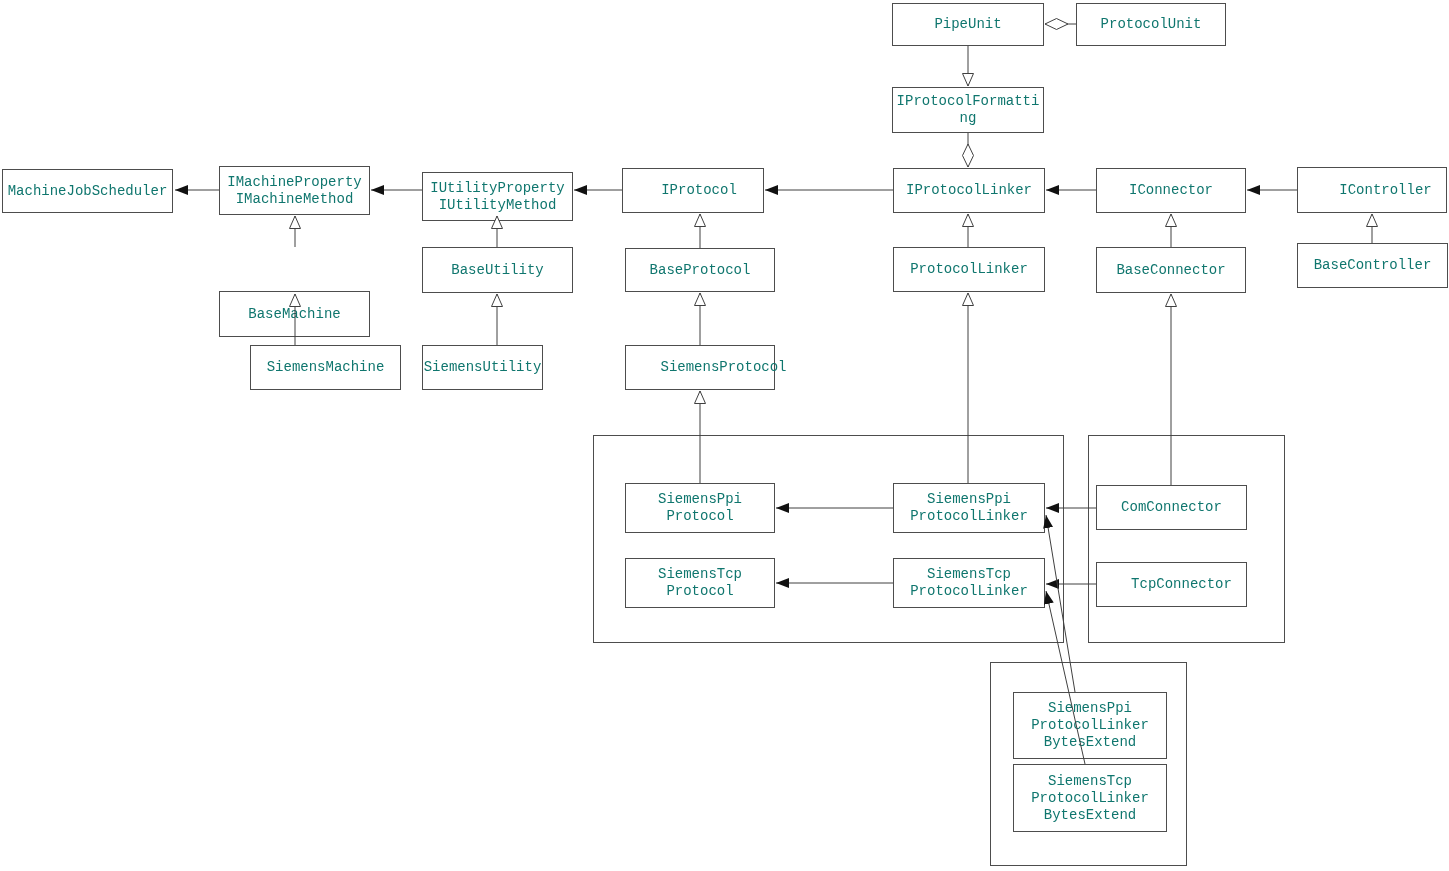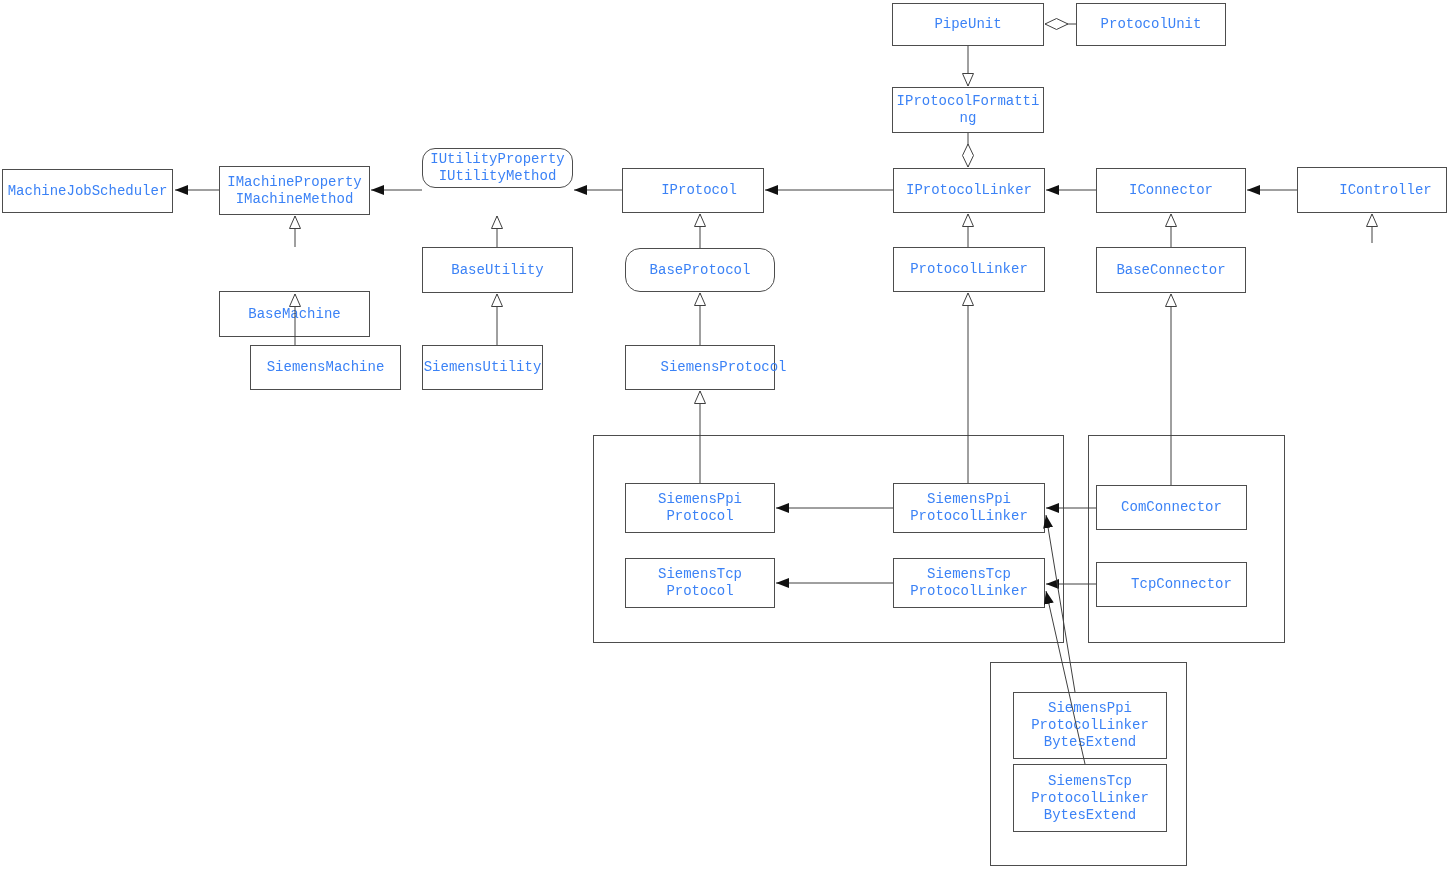--- a/index.html
+++ b/index.html
@@ -1,19 +1,19 @@
 <!DOCTYPE html>
 <html><head>
 <meta charset="utf-8">
 <style>
   html,body{margin:0;padding:0;background:#ffffff;}
   .canvas{
     position:relative;width:1449px;height:871px;background:#ffffff;
     font-family:"Liberation Mono","DejaVu Sans Mono",monospace;
-    color:#3b82f6;overflow:hidden;
+    color:#0f766e;overflow:hidden;
   }
   .node{
     position:absolute;box-sizing:border-box;
     display:flex;align-items:center;justify-content:center;
     text-align:center;white-space:pre-line;
     border:1px solid #4d4d4d;background:#ffffff;
     font-size:14px;line-height:17px;z-index:2;
   }
   .group{
     position:absolute;box-sizing:border-box;
@@ -32,32 +32,33 @@
   <div class="group" style="left:990px;top:662px;width:197px;height:204px;"></div>
 
   <div class="node" style="left:892px;top:3px;width:152px;height:43px;">PipeUnit</div>
   <div class="node" style="left:1076px;top:3px;width:150px;height:43px;">ProtocolUnit</div>
   <div class="node" style="left:892px;top:87px;width:152px;height:46px;">IProtocolFormatti
 ng</div>
 
   <div class="node" style="left:2px;top:169px;width:171px;height:44px;">MachineJobScheduler</div>
   <div class="node" style="left:219px;top:166px;width:151px;height:49px;">IMachineProperty
 IMachineMethod</div>
-  <div class="node" style="left:422px;top:148px;width:151px;height:40px;border-radius:13px;">IUtilityProperty
+  <div class="node" style="left:422px;top:172px;width:151px;height:49px;">IUtilityProperty
 IUtilityMethod</div>
   <div class="node" style="left:622px;top:168px;width:142px;height:45px;padding-left:12px;">IProtocol</div>
   <div class="node" style="left:893px;top:168px;width:152px;height:45px;">IProtocolLinker</div>
   <div class="node" style="left:1096px;top:168px;width:150px;height:45px;">IConnector</div>
   <div class="node" style="left:1297px;top:167px;width:150px;height:46px;padding-left:27px;">IController</div>
 
   <div class="node" style="left:219px;top:247px;width:151px;height:46px;margin-top:44px;">BaseMachine</div>
   <div class="node" style="left:422px;top:247px;width:151px;height:46px;">BaseUtility</div>
-  <div class="node" style="left:625px;top:248px;width:150px;height:44px;border-radius:15px;">BaseProtocol</div>
+  <div class="node" style="left:625px;top:248px;width:150px;height:44px;">BaseProtocol</div>
   <div class="node" style="left:893px;top:247px;width:152px;height:45px;">ProtocolLinker</div>
   <div class="node" style="left:1096px;top:247px;width:150px;height:46px;">BaseConnector</div>
+  <div class="node" style="left:1297px;top:243px;width:151px;height:45px;">BaseController</div>
 
   <div class="node" style="left:206px;top:345px;width:151px;height:45px;margin-left:44px;">SiemensMachine</div>
   <div class="node" style="left:422px;top:345px;width:121px;height:45px;">SiemensUtility</div>
   <div class="node" style="left:625px;top:345px;width:150px;height:45px;padding-left:47px;">SiemensProtocol</div>
 
   <div class="node" style="left:625px;top:483px;width:150px;height:50px;">SiemensPpi
 Protocol</div>
   <div class="node" style="left:625px;top:558px;width:150px;height:50px;">SiemensTcp
 Protocol</div>
   <div class="node" style="left:893px;top:483px;width:152px;height:50px;">SiemensPpi

